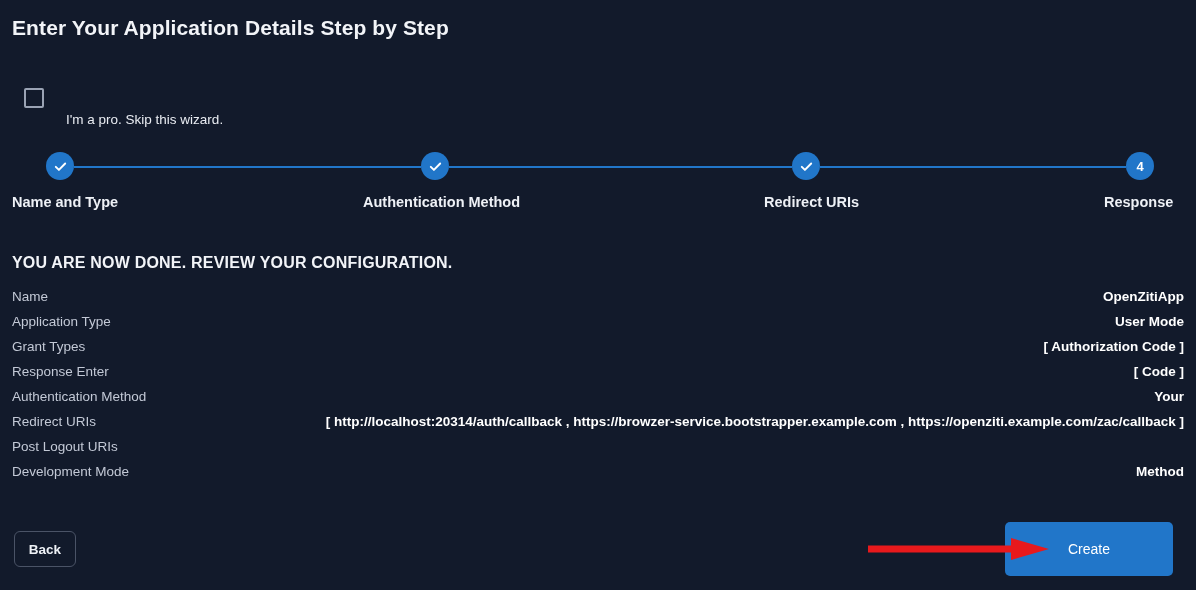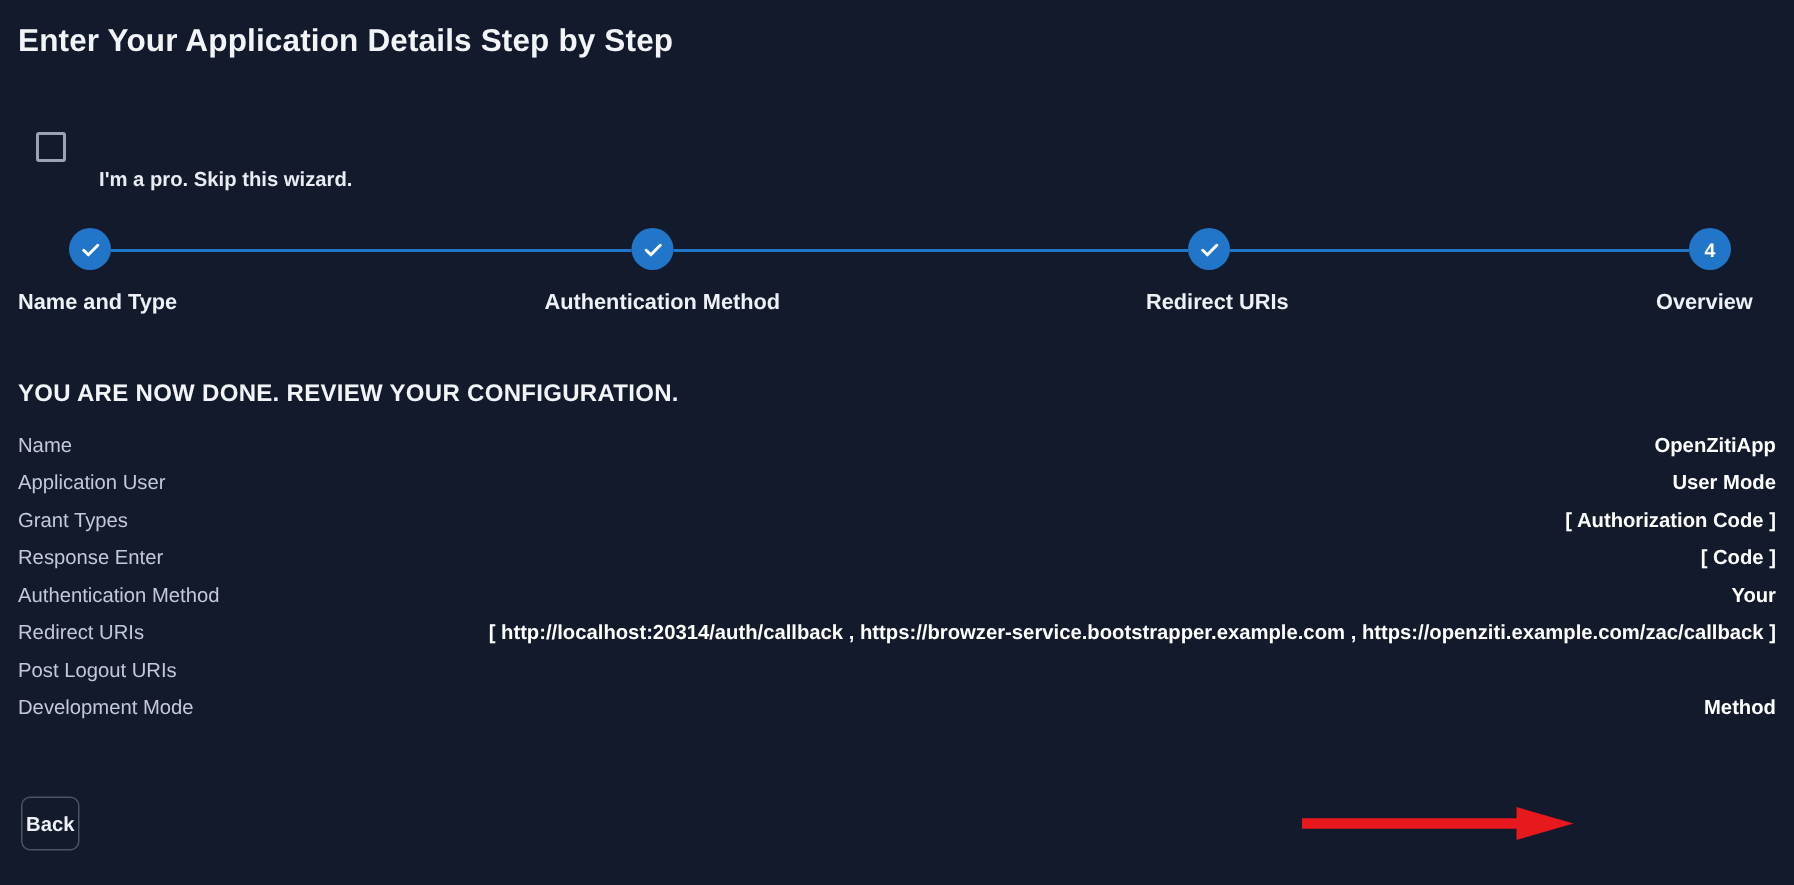--- a/index.html
+++ b/index.html
@@ -19,21 +19,21 @@
   }
 
   
   .skip-row { position: absolute; left: 24px; top: 68px; display: flex; align-items: center; }
   .checkbox {
     width: 20px; height: 20px;
     border: 2px solid #9aa3b4; border-radius: 2px;
     background: transparent; cursor: pointer;
   }
   .skip-label {
-    margin-left: 22px; font-size: 13.5px; font-weight: 700; color: #e9ecf2;
+    margin-left: 22px; font-size: 13.5px; font-weight: 400; color: #e9ecf2;
     white-space: nowrap;
     margin-top: 44px;
   }
 
   
   .stepper { position: absolute; left: 0; top: 152px; width: 1196px; height: 70px; }
   .step-line {
     position: absolute; height: 2px; background: #2176c9; top: 14px;
   }
   .step-node {
@@ -69,21 +69,21 @@
     white-space: nowrap;
   }
   .summary-value {
     font-size: 13.5px; font-weight: 700; color: #ffffff;
     white-space: nowrap; text-align: left;
   }
 
   
   .btn-back {
     position: absolute; left: 14px; top: 531px;
-    width: 39px; height: 36px;
+    width: 62px; height: 36px;
     border: 1px solid #4a5366; border-radius: 6px;
     background: transparent; color: #eef1f6;
     font-family: "Liberation Sans", sans-serif;
     font-size: 13.5px; font-weight: 700;
     display: flex; align-items: center; justify-content: center;
     cursor: pointer;
   }
   .btn-create {
     position: absolute; left: 1005px; top: 522px;
     width: 168px; height: 54px;
@@ -136,32 +136,32 @@
     <div class="step-node" style="left:792px;">
       <svg width="15" height="15" viewBox="0 0 16 16">
         <path d="M3 8.4 L6.3 11.6 L13 4.8" fill="none" stroke="#ffffff" stroke-width="2.1" stroke-linecap="round" stroke-linejoin="round"></path>
       </svg>
     </div>
     <div class="step-label" style="left:764px;">Redirect URIs</div>
 
     <div class="step-node" style="left:1126px;">
       <span class="step-num">4</span>
     </div>
-    <div class="step-label" style="left:1104px;">Overview</div>
+    <div class="step-label" style="left:1104px;">Response</div>
   </div>
 
   <div class="review-heading">YOU ARE NOW DONE. REVIEW YOUR CONFIGURATION.</div>
 
   <div class="summary">
     <div class="summary-row">
       <span class="summary-label">Name</span>
       <span class="summary-value">OpenZitiApp</span>
     </div>
     <div class="summary-row">
-      <span class="summary-label">Application User</span>
+      <span class="summary-label">Application Type</span>
       <span class="summary-value">User Mode</span>
     </div>
     <div class="summary-row">
       <span class="summary-label">Grant Types</span>
       <span class="summary-value">[ Authorization Code ]</span>
     </div>
     <div class="summary-row">
       <span class="summary-label">Response Enter</span>
       <span class="summary-value">[ Code ]</span>
     </div>
@@ -177,19 +177,20 @@
       <span class="summary-label">Post Logout URIs</span>
       <span class="summary-value"></span>
     </div>
     <div class="summary-row">
       <span class="summary-label">Development Mode</span>
       <span class="summary-value">Method</span>
     </div>
   </div>
 
   <div class="btn-back">Back</div>
+  <div class="btn-create">Create</div>
 
   <svg class="annotation-arrow" viewBox="0 0 184 26">
     <rect x="0" y="9.5" width="155" height="7" fill="#e8191c"></rect>
     <path d="M143 2 L181 13 L143 24 Z" fill="#e8191c"></path>
   </svg>
 
 </div>
 
 </body></html>

